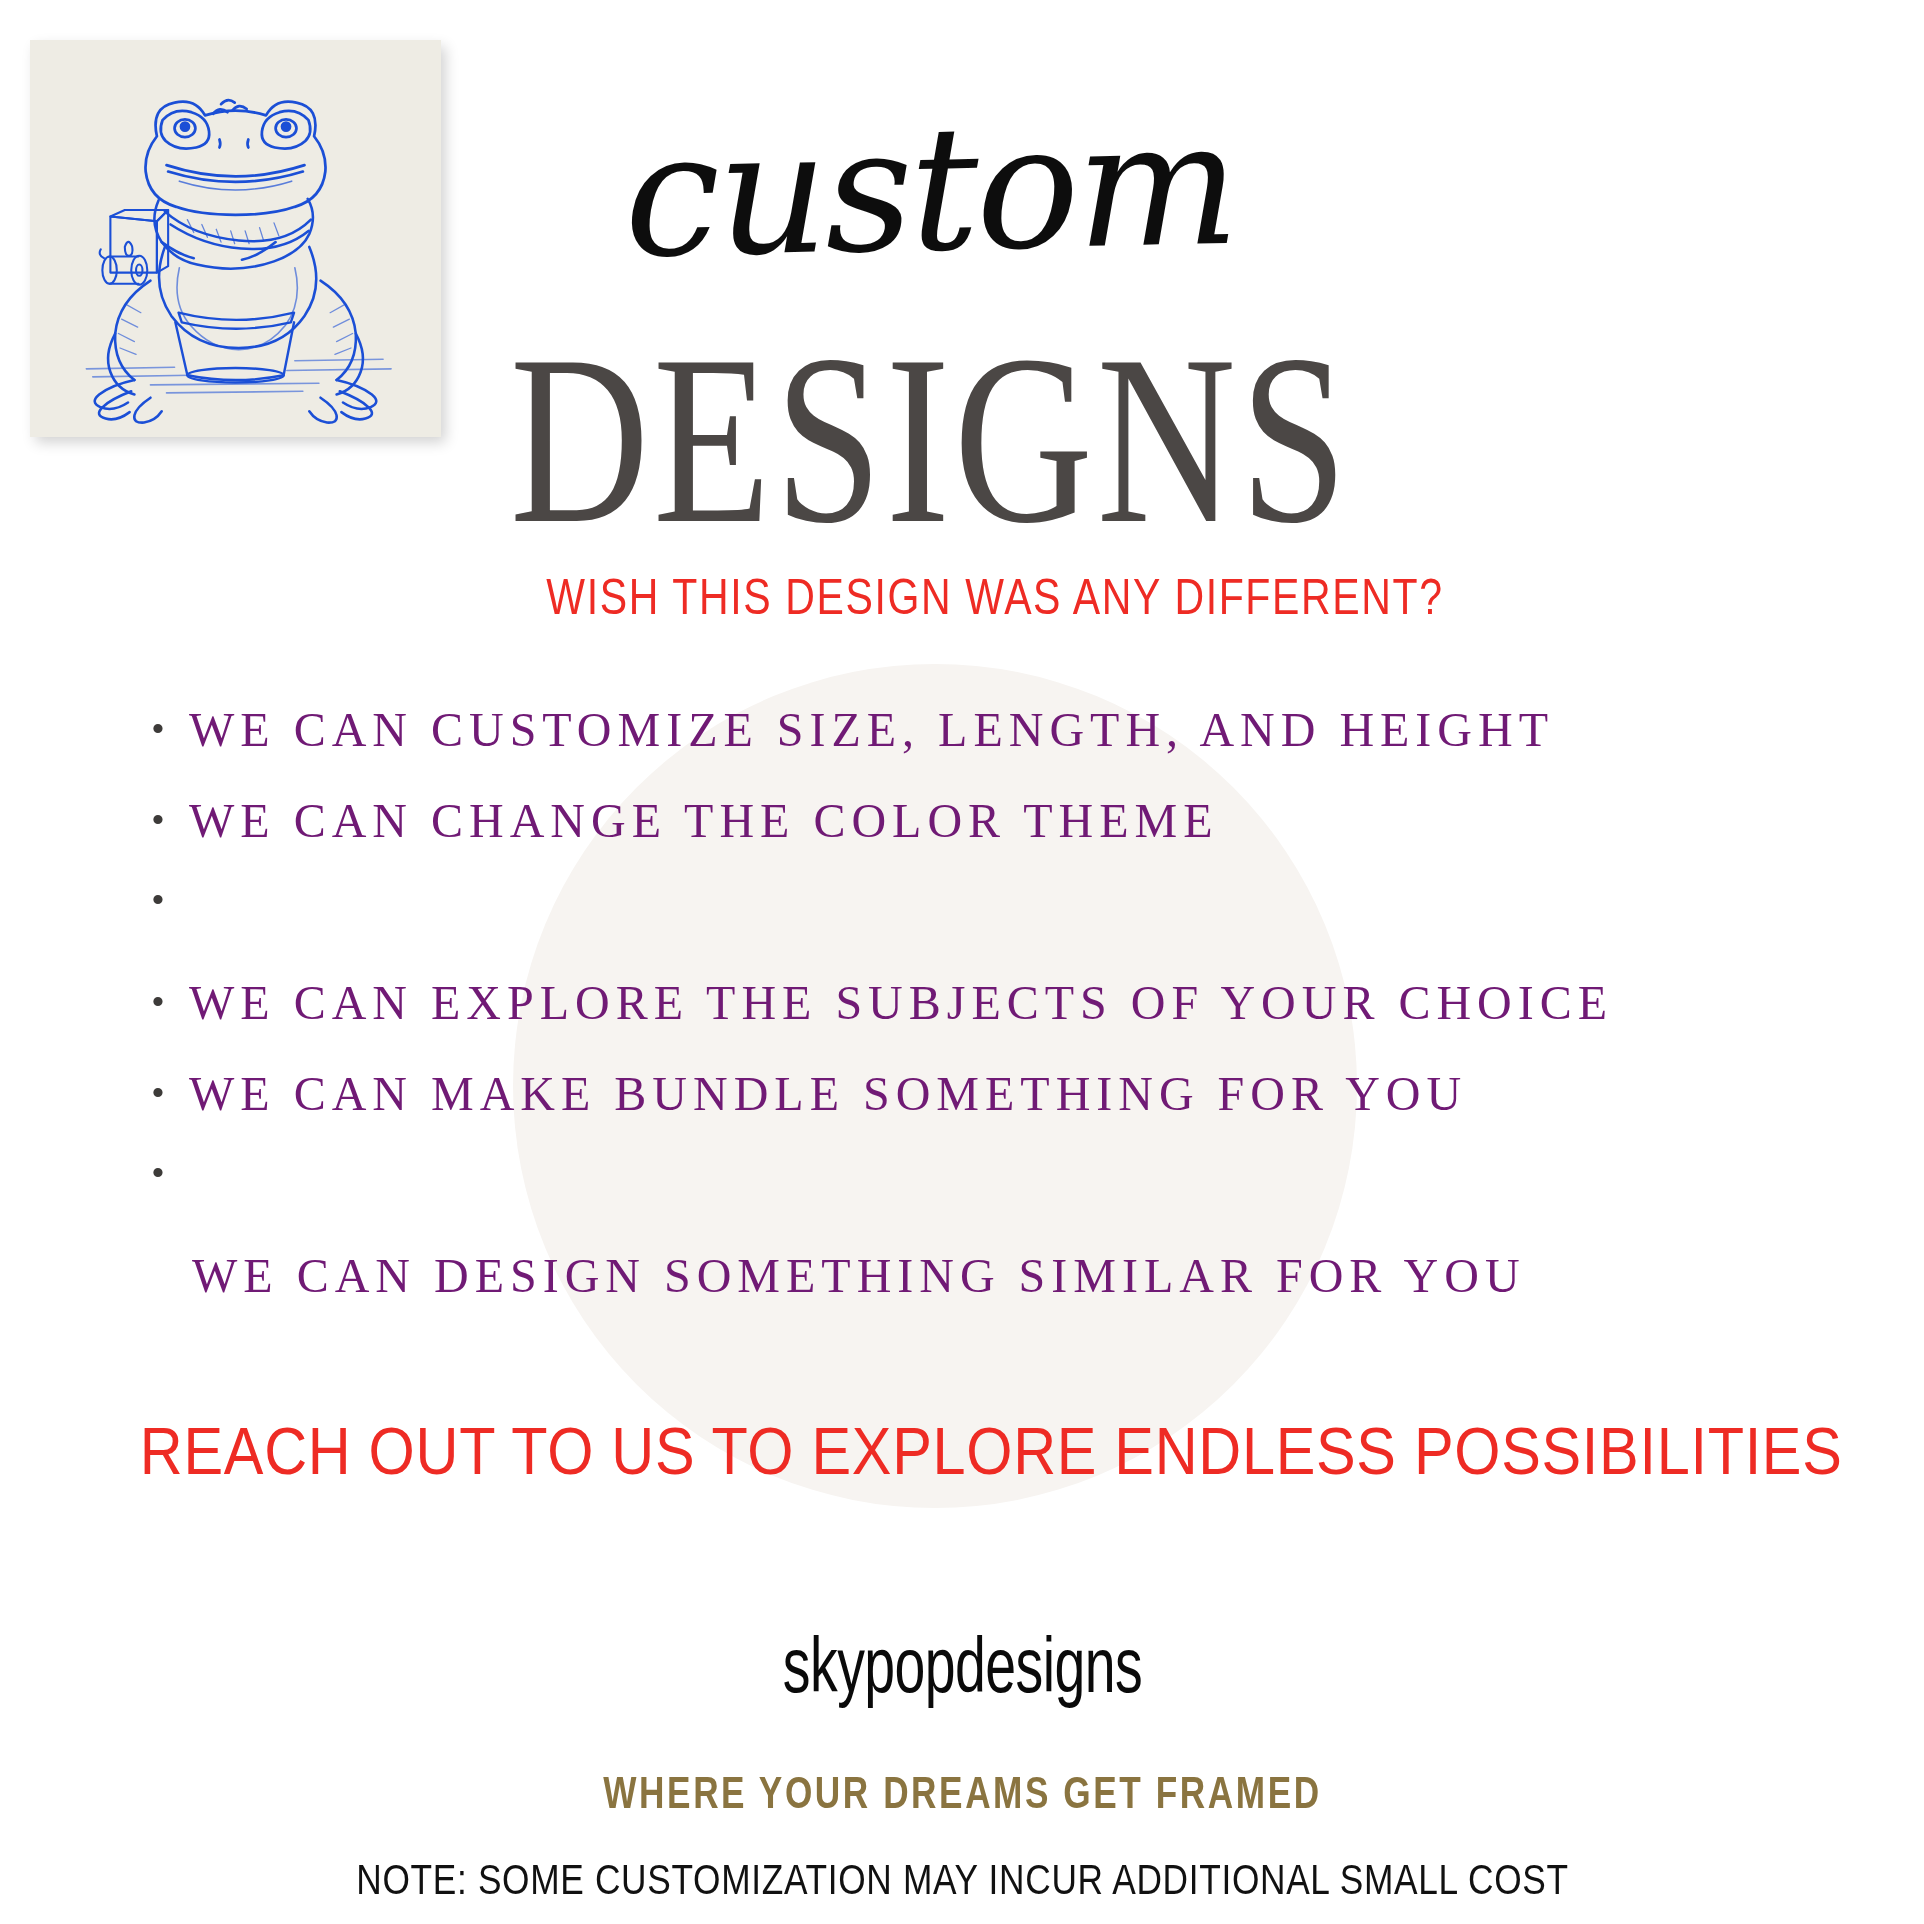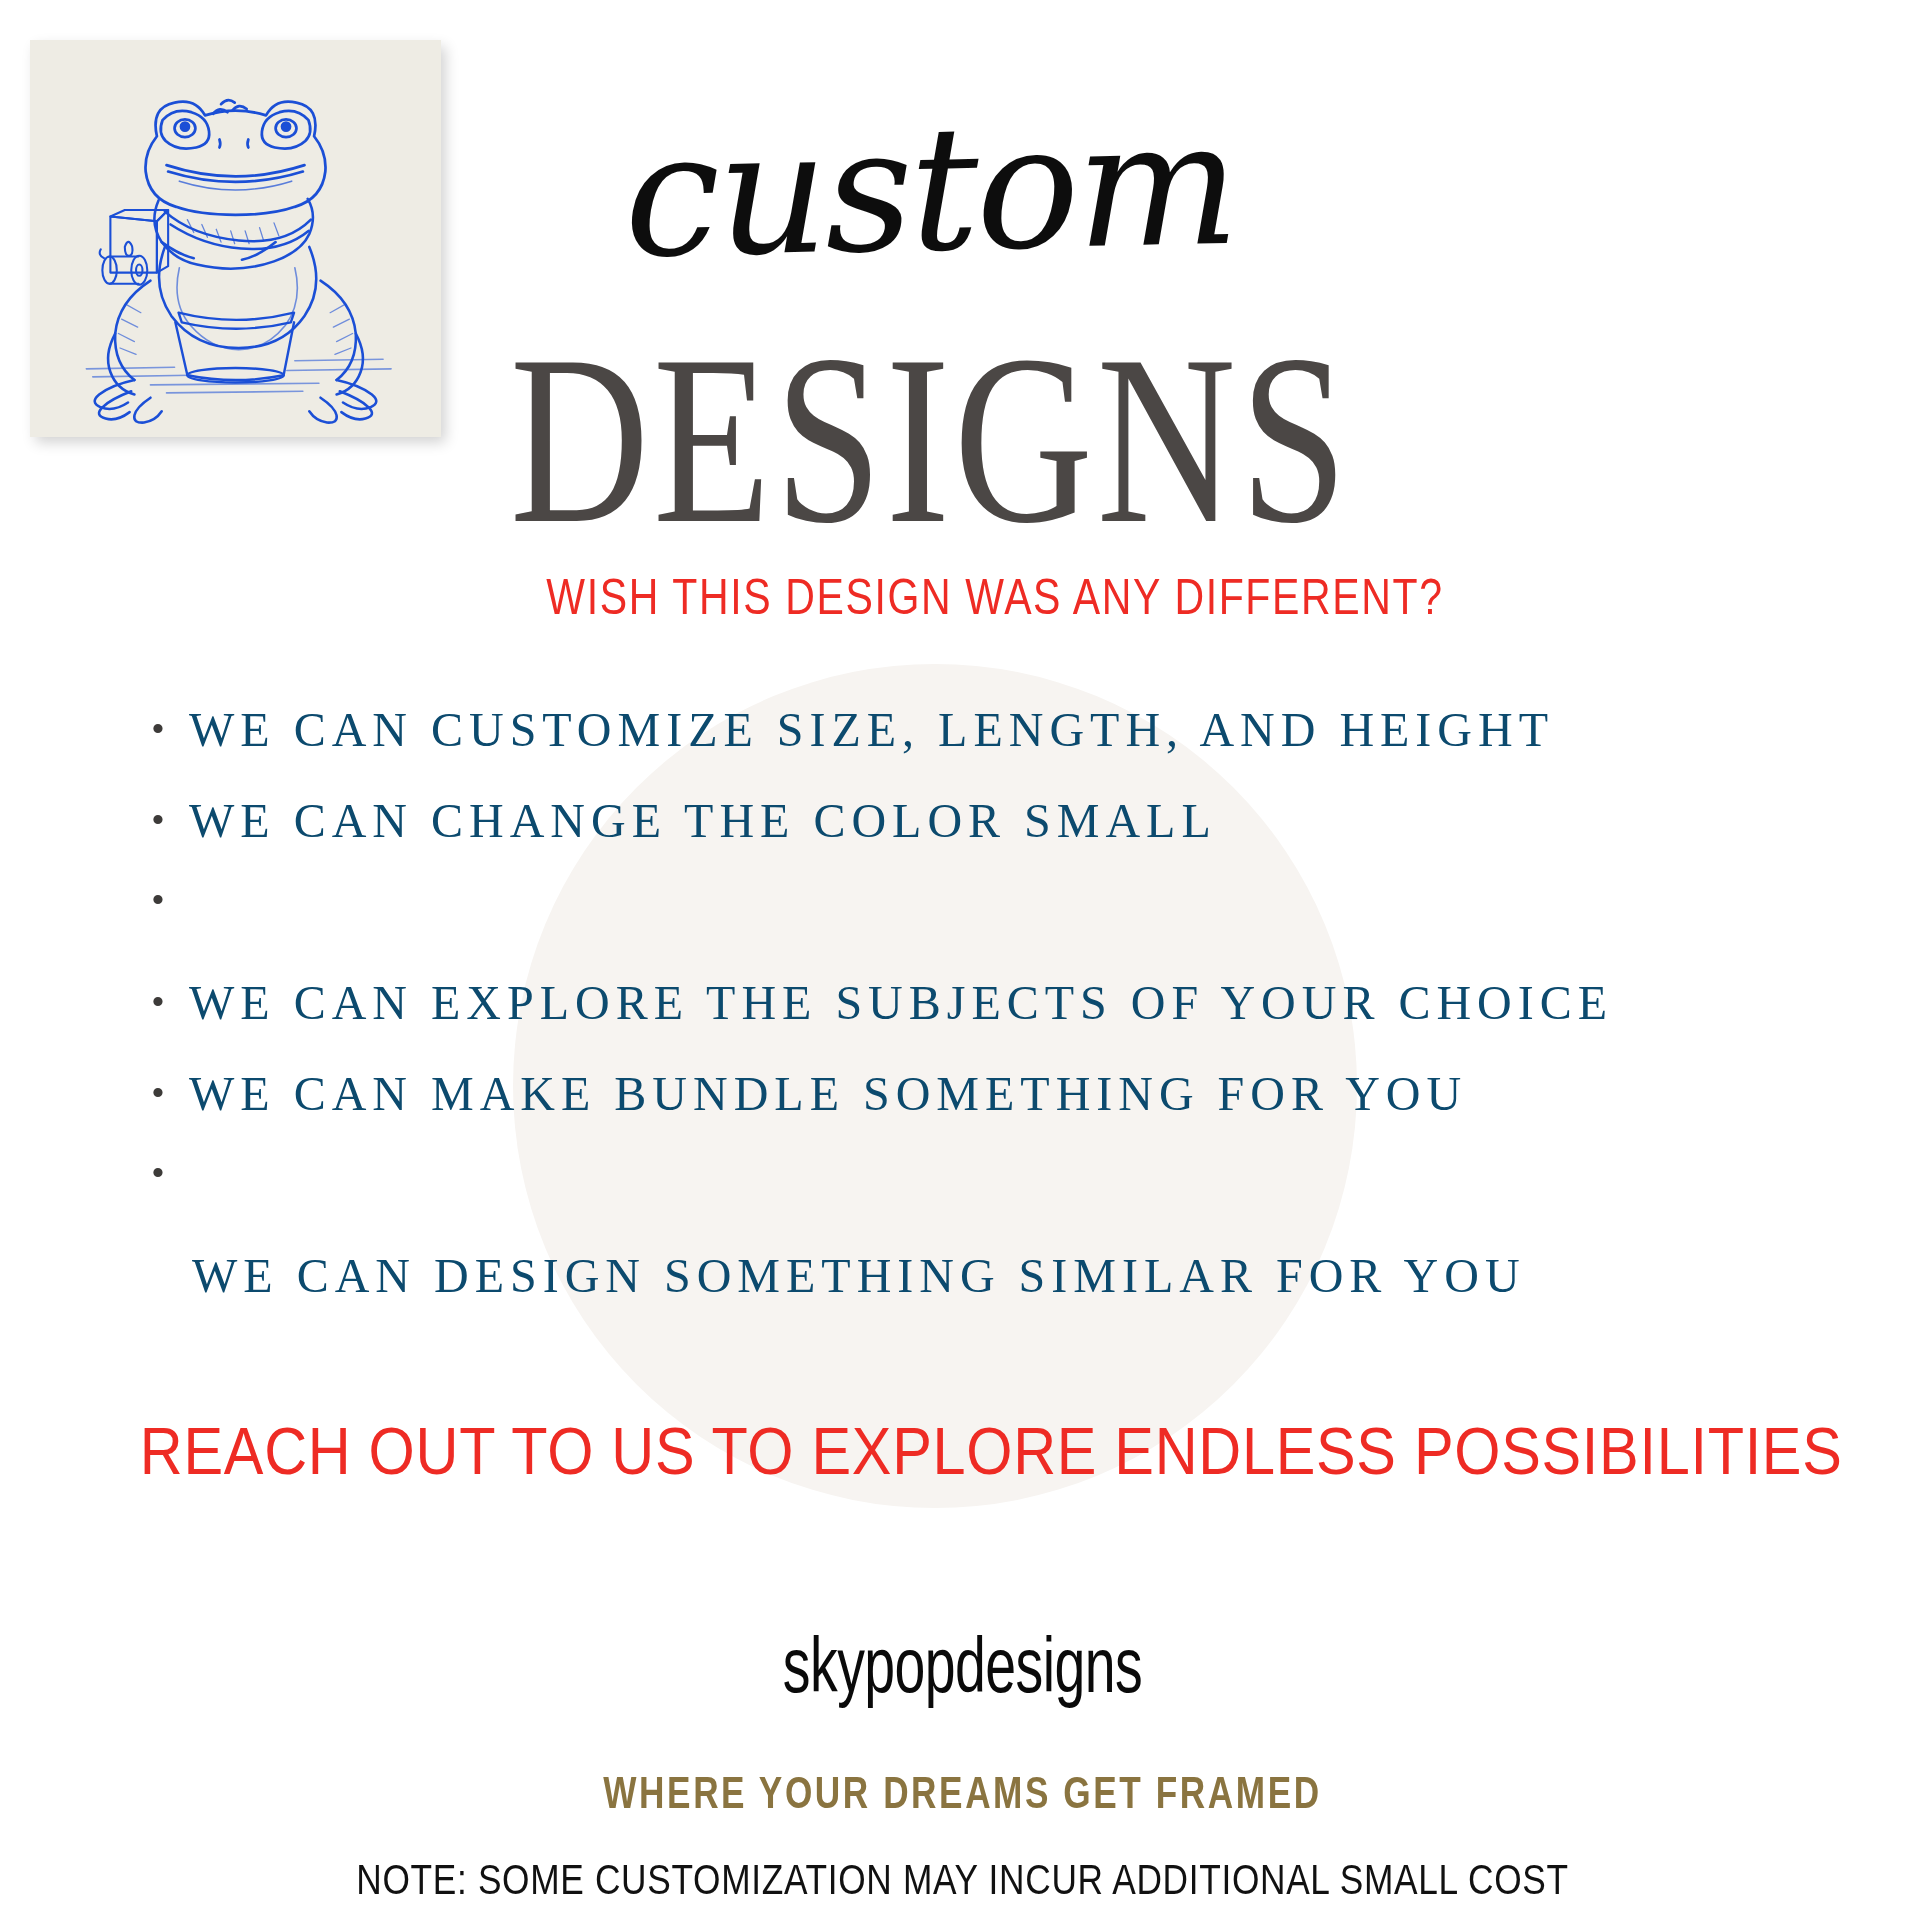--- a/index.html
+++ b/index.html
@@ -119,21 +119,21 @@
     line-height: 1;
     color: #3d3b39;
     text-align: left;
     transform: translateY(-6.4px);
   }
   .bullet-text {
     font-family: "Liberation Serif", serif;
     font-weight: 400;
     font-size: 48px;
     line-height: 1;
-    color: #0c4a6e;
+    color: #701a75;
     letter-spacing: 6px;
     white-space: nowrap;
   }
   .continuation-row {
     display: flex;
     align-items: baseline;
     height: 91px;
     padding-left: 40px;
     text-align: center;
   }
@@ -319,21 +319,21 @@
 
   <div class="bullet-list">
 
     <div class="bullet-row">
       <span class="bullet-dot">•</span>
       <span class="bullet-text">WE CAN CUSTOMIZE SIZE, LENGTH, AND HEIGHT</span>
     </div>
 
     <div class="bullet-row">
       <span class="bullet-dot">•</span>
-      <span class="bullet-text">WE CAN CHANGE THE COLOR SMALL</span>
+      <span class="bullet-text">WE CAN CHANGE THE COLOR THEME</span>
     </div>
 
     <div class="bullet-row">
       <span class="bullet-dot">•</span>
     </div>
 
     <div class="bullet-row">
       <span class="bullet-dot">•</span>
       <span class="bullet-text">WE CAN EXPLORE THE SUBJECTS OF YOUR CHOICE</span>
     </div>

